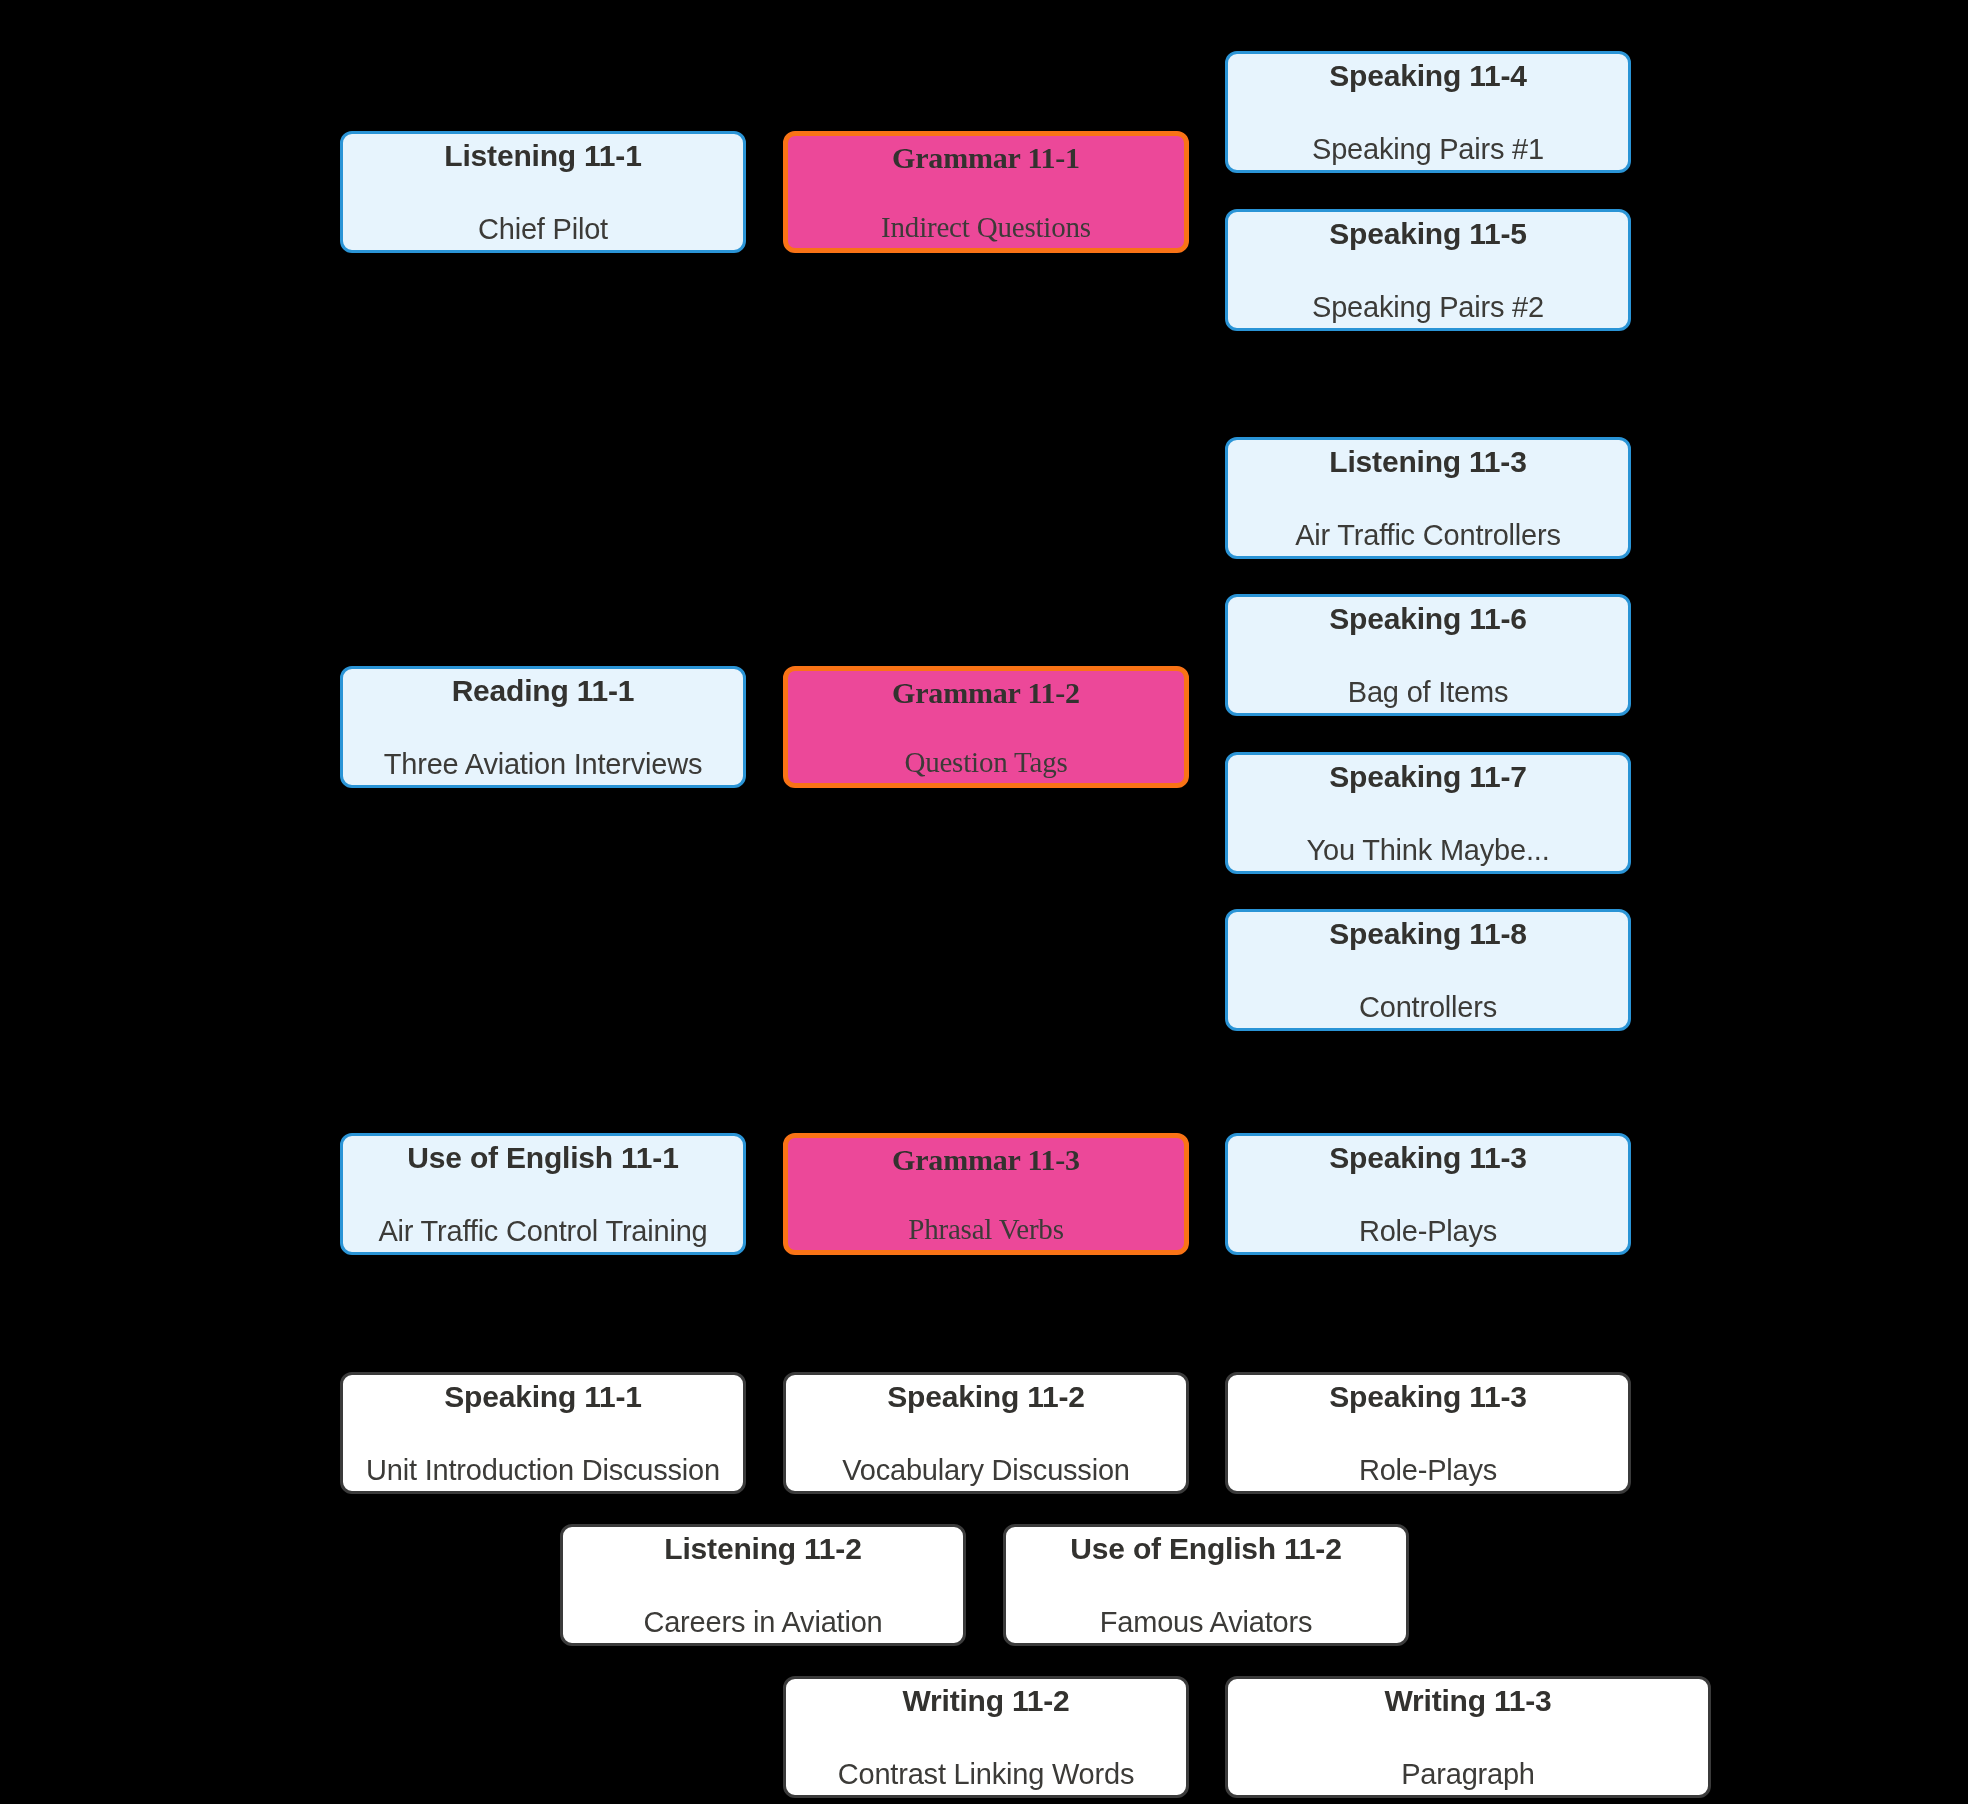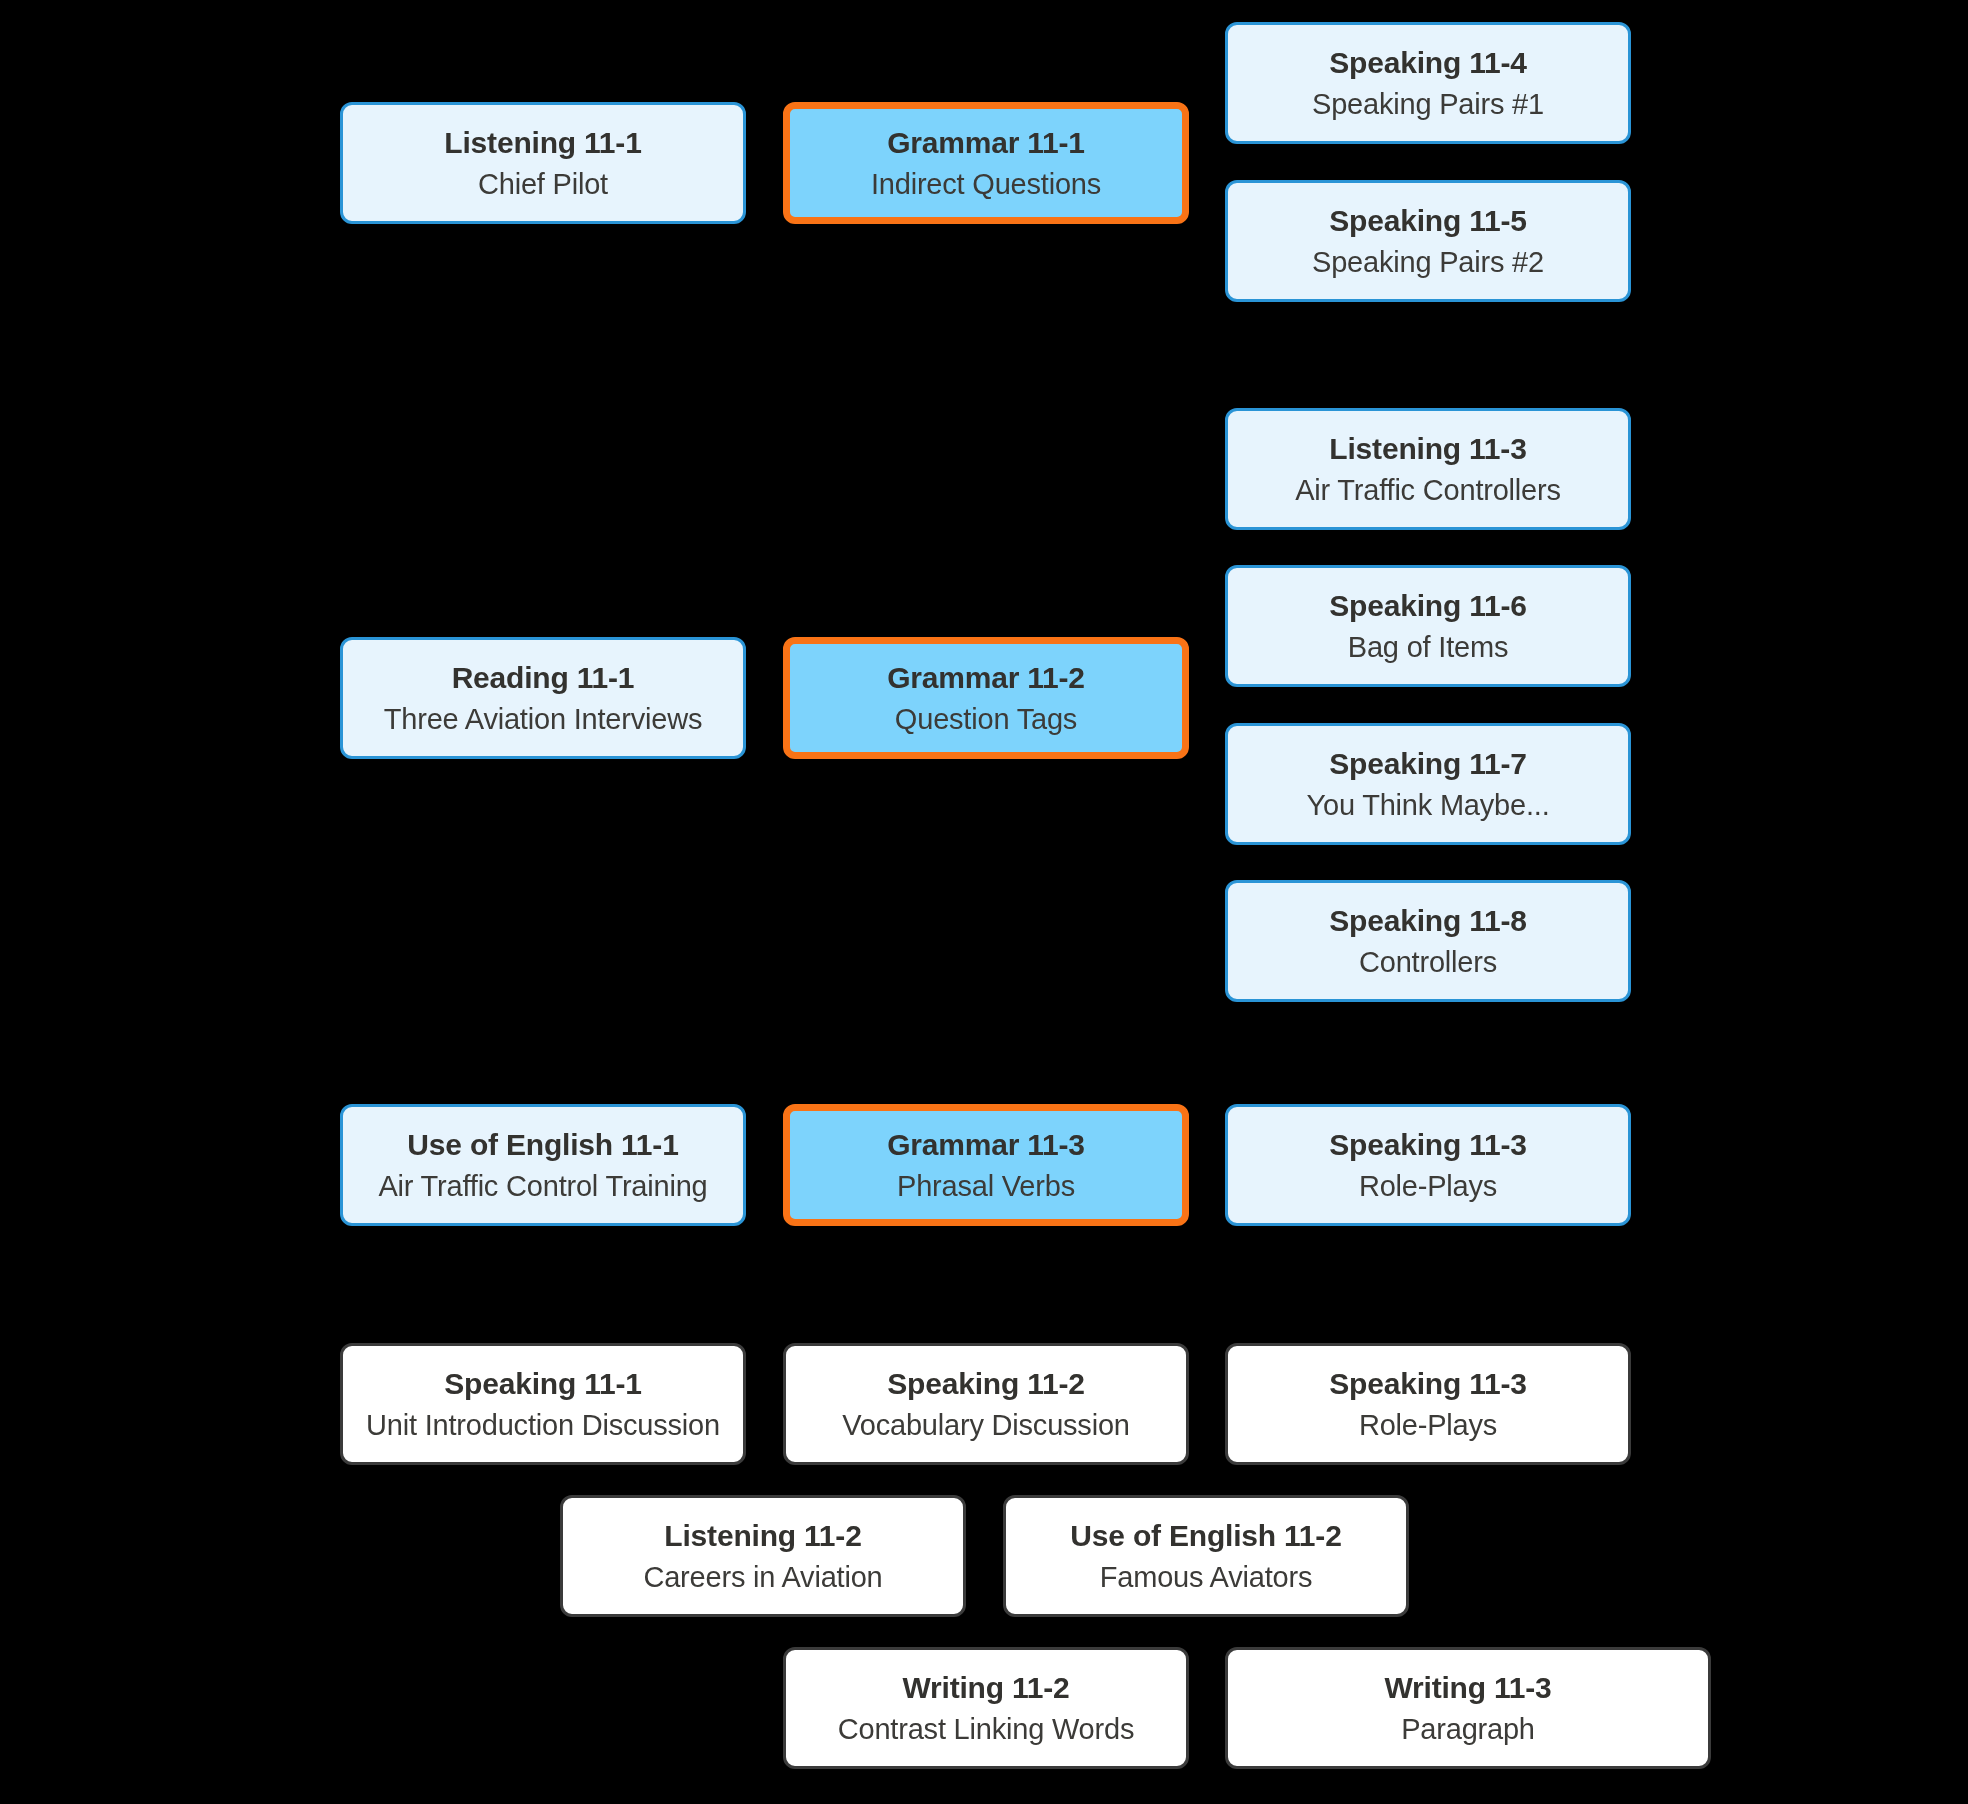--- a/index.html
+++ b/index.html
@@ -16,24 +16,25 @@
     overflow: hidden;
     font-family: "Liberation Sans", "DejaVu Sans", sans-serif;
   }
   .node {
     position: absolute;
     box-sizing: border-box;
     border-radius: 12px;
     display: flex;
     flex-direction: column;
     align-items: center;
-    justify-content: center;
+    justify-content: space-between;
     text-align: center;
     line-height: 1.18;
     padding: 4px 10px;
+    margin-top: 29px;
   }
   .node .title {
     font-weight: bold;
     font-size: 30px;
     color: #33322f;
     letter-spacing: -0.2px;
     white-space: nowrap;
   }
   .node .subtitle {
     font-weight: normal;
@@ -43,22 +44,23 @@
     margin-top: 6px;
     white-space: nowrap;
   }
   
   .node.blue {
     background: #e7f4fd;
     border: 3px solid #2a94d6;
   }
   
   .node.orange {
-    background: #7dd3fc;
-    border: 7px solid #f97316;
+    background: #ec4899;
+    border: 5px solid #f97316;
+    font-family: Liberation Serif, serif;
   }
   
   .node.gray {
     background: #ffffff;
     border: 3px solid #3b3b3b;
   }
 </style>
 </head>
 <body>
 

